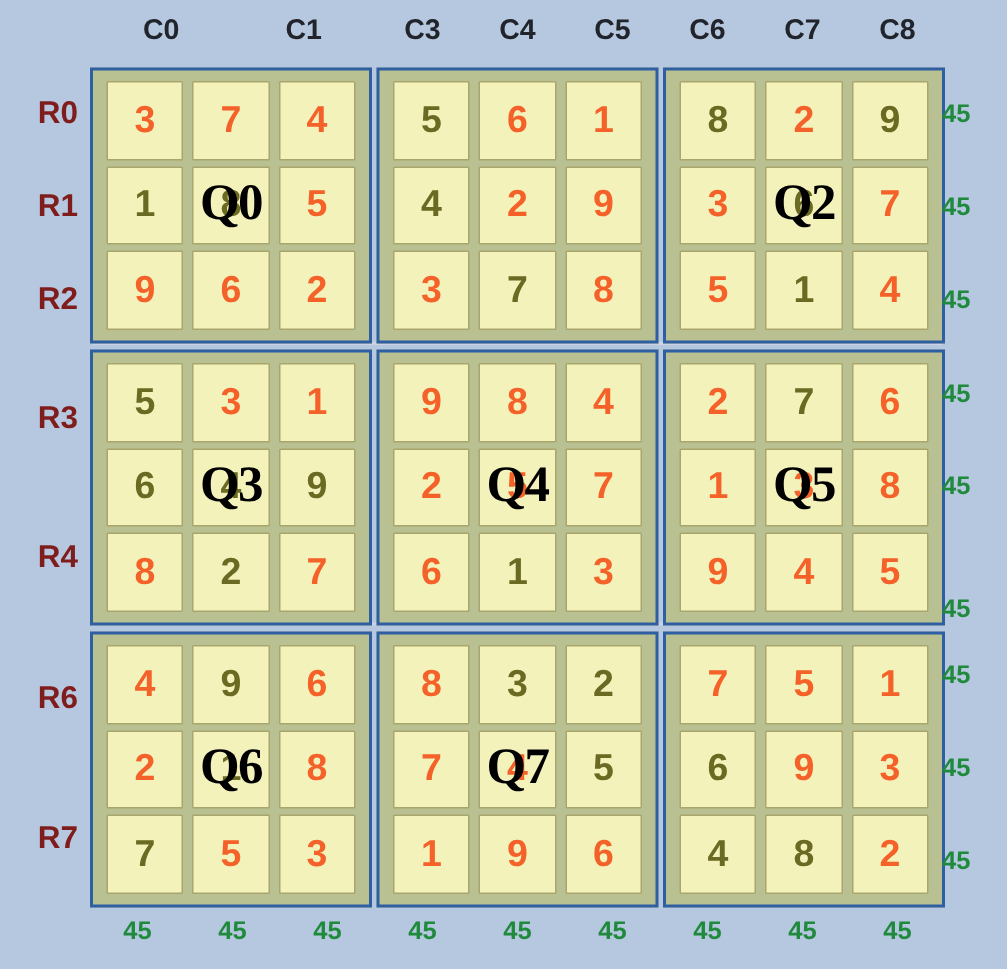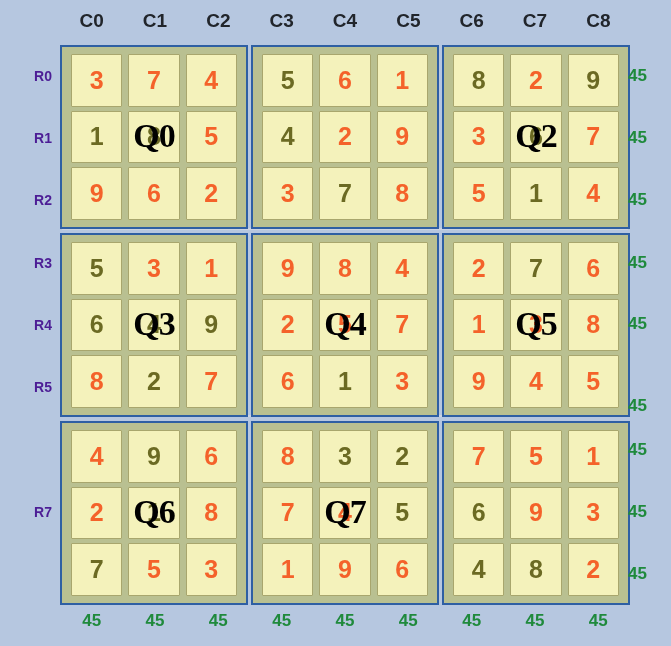--- a/index.html
+++ b/index.html
@@ -58,23 +58,23 @@
     display: flex;
     flex-direction: column;
   }
   .row-band + .row-band { margin-top: 1px; }
   .row-label {
     flex: 1 1 0;
     display: flex;
     align-items: center;
     justify-content: flex-end;
     padding-right: 6px;
-    font-size: 14px;
-    font-weight: bold;
-    color: #4c1d95;
+    font-size: 21px;
+    font-weight: bold;
+    color: #7f1d1d;
   }
 
   
   .grid {
     position: absolute;
     left: 60px;
     top: 45px;
     width: 570px;
     height: 560px;
     display: grid;
@@ -185,21 +185,20 @@
 </style>
 </head>
 <body>
 
 <div id="board">
 
   <div class="col-header">
     <div class="col-group g0">
       <div class="col-label">C0</div>
       <div class="col-label">C1</div>
-      <div class="col-label">C2</div>
     </div>
     <div class="col-group g1">
       <div class="col-label">C3</div>
       <div class="col-label">C4</div>
       <div class="col-label">C5</div>
     </div>
     <div class="col-group g2">
       <div class="col-label">C6</div>
       <div class="col-label">C7</div>
       <div class="col-label">C8</div>
@@ -208,23 +207,23 @@
 
   <div class="row-labels">
     <div class="row-band">
       <div class="row-label">R0</div>
       <div class="row-label">R1</div>
       <div class="row-label">R2</div>
     </div>
     <div class="row-band">
       <div class="row-label">R3</div>
       <div class="row-label">R4</div>
-      <div class="row-label">R5</div>
     </div>
     <div class="row-band">
+      <div class="row-label">R6</div>
       <div class="row-label">R7</div>
     </div>
   </div>
 
   <div class="band-sep s1"></div>
   <div class="band-sep s2"></div>
 
   <div class="grid" id="grid">
       <div class="block">
         <div class="cell">3</div>

